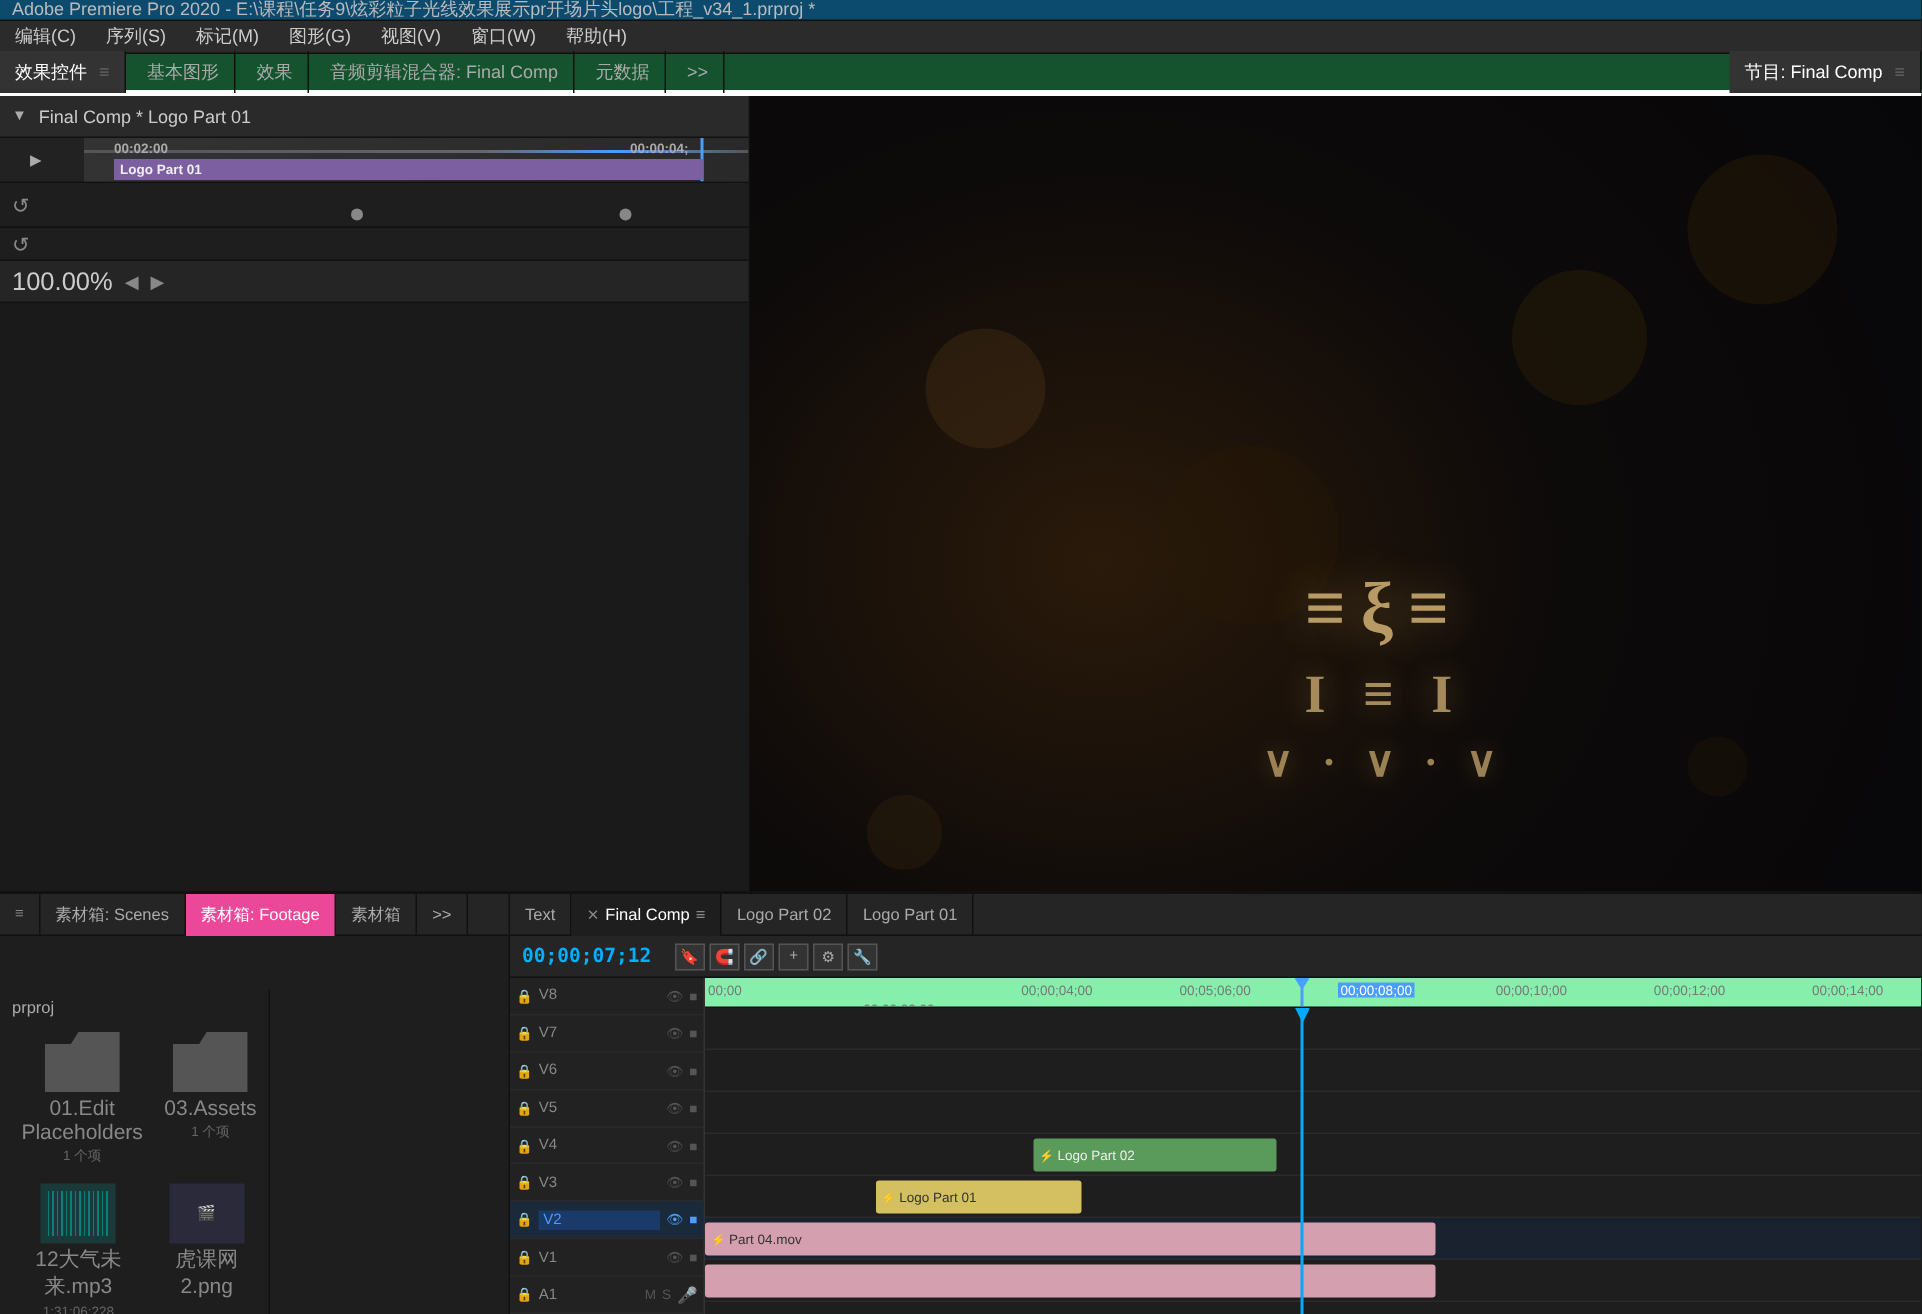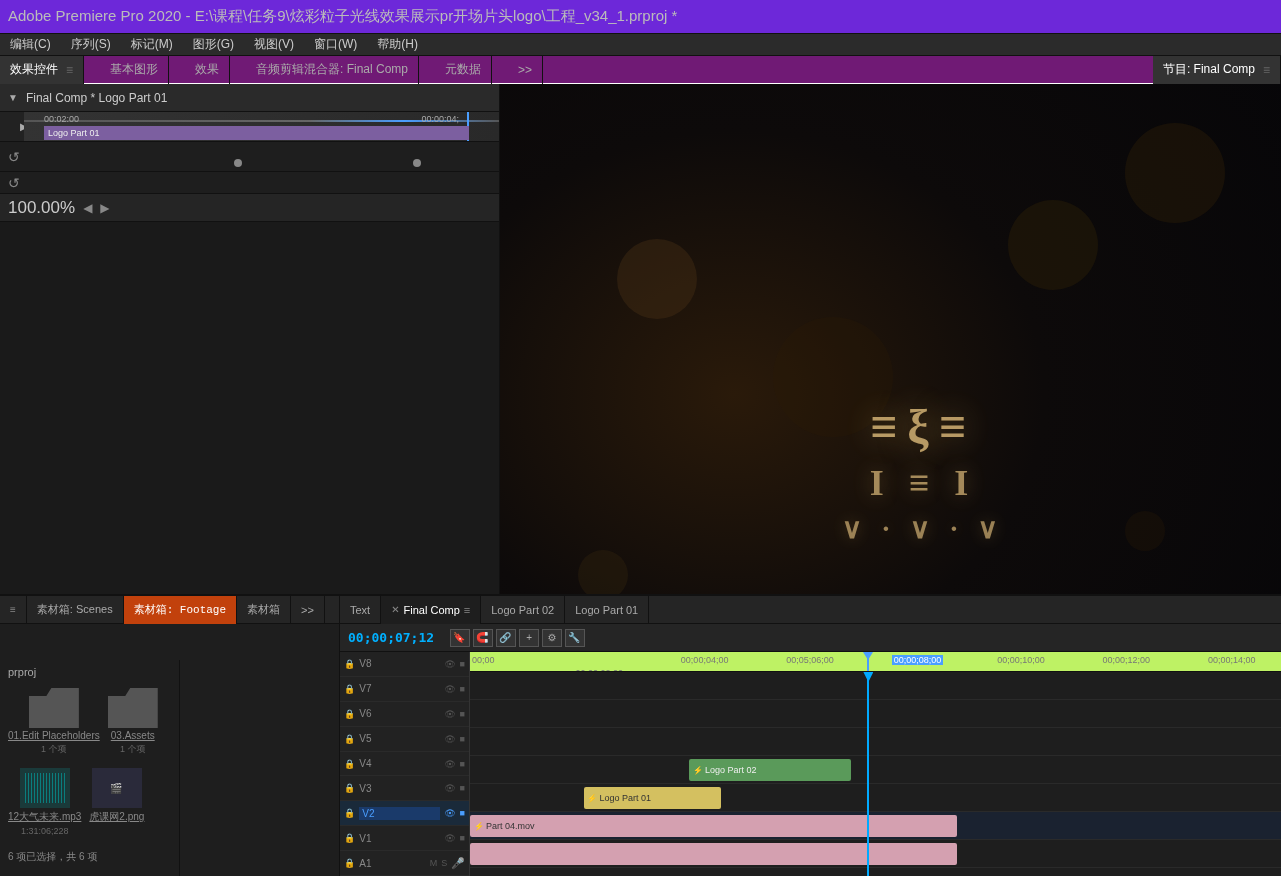--- a/index.html
+++ b/index.html
@@ -8,26 +8,26 @@
       height: 876px;
       background: #1a1a1a;
       font-family: 'Microsoft YaHei', Arial, sans-serif;
       font-size: 12px;
       color: #ccc;
       overflow: hidden;
     }
 
     
     #title-bar {
-      background: #6d28d9;
-      height: 34px;
+      background: #0c4a6e;
+      height: 14px;
       display: flex;
       align-items: center;
       padding: 0 8px;
-      font-size: 15px;
+      font-size: 12px;
       color: #bbb;
       border-bottom: 1px solid #111;
     }
 
     
     #menu-bar {
       background: #2b2b2b;
       height: 22px;
       display: flex;
       align-items: center;
@@ -37,26 +37,26 @@
       color: #ccc;
       border-bottom: 1px solid #111;
     }
     .menu-item {
       cursor: pointer;
       padding: 2px 4px;
     }
 
     
     #panel-tabs-row {
-      background: #701a75;
-      height: 28px;
-      display: flex;
-      align-items: center;
-      border-bottom: 1px solid #ffffff;
-      gap: 16px;
+      background: #14532d;
+      height: 28px;
+      display: flex;
+      align-items: center;
+      border-bottom: 4px solid #ffffff;
+      gap: 4px;
     }
 
     .panel-tab {
       height: 28px;
       padding: 0 10px;
       display: flex;
       align-items: center;
       gap: 4px;
       font-size: 12px;
       color: #aaa;
@@ -270,23 +270,22 @@
       padding: 0 10px;
       height: 28px;
       display: flex;
       align-items: center;
       font-size: 11px;
       color: #aaa;
       cursor: pointer;
       border-right: 1px solid #111;
     }
     .proj-tab.active {
-      background: #c2410c;
+      background: #ec4899;
       color: #fff;
-      font-family: Liberation Mono, monospace;
     }
 
     #project-content {
       flex: 1;
       display: flex;
     }
 
     #project-left {
       width: 180px;
       border-right: 1px solid #111;
@@ -304,24 +303,23 @@
     }
 
     .asset-item {
       display: flex;
       flex-direction: column;
       align-items: center;
       gap: 2px;
     }
 
     .asset-label {
-      font-size: 10px;
+      font-size: 14px;
       color: #888;
       text-align: center;
-      text-decoration: underline;
     }
     .asset-count {
       font-size: 9px;
       color: #666;
     }
 
     #project-right {
       flex: 1;
       padding: 4px;
       display: flex;
@@ -419,21 +417,21 @@
     .lock-icon { color: #555; font-size: 9px; }
 
     #timeline-tracks {
       flex: 1;
       position: relative;
       overflow: hidden;
     }
 
     #timeline-ruler-bottom {
       height: 20px;
-      background: #bef264;
+      background: #86efac;
       border-bottom: 1px solid #111;
       position: relative;
       overflow: hidden;
     }
 
     #tracks-content {
       position: relative;
       height: calc(100% - 20px);
     }
 
@@ -555,21 +553,21 @@
 
   <div id="left-panel">
 
     <div id="comp-header">
       <span class="comp-expand-icon">▼</span>
       <span class="comp-name">Final Comp * Logo Part 01</span>
     </div>
 
     <div id="left-timeline-ruler">
       <span class="ruler-time" style="left: 20px;">▶</span>
-      <div style="position:absolute; left:24px; top:0; right:0; height:100%; background: linear-gradient(90deg, #333 0%, #292929 100%); overflow:hidden;">
+      <div style="position:absolute; left:56px; top:0; right:0; height:100%; background: linear-gradient(90deg, #333 0%, #292929 100%); overflow:hidden;font-weight:bold;">
         <div style="position:absolute; left:0; top:8px; right:0; height:2px; background: linear-gradient(90deg, #555, #666 60%, #4a9eff 80%, #555);">
         </div>
         <span style="position:absolute; left:20px; top:2px; font-size:9px; color:#aaa;">00:02:00</span>
         <span style="position:absolute; right:40px; top:2px; font-size:9px; color:#aaa;">00:00:04;</span>
 
         <div style="position:absolute; right:30px; top:0; width:2px; height:100%; background:#4a9eff;"></div>
 
         <div style="position:absolute; left:20px; top:14px; right:30px; height:14px; background:#7c5fa0; display:flex; align-items:center; padding:0 4px;">
           <span style="font-size:9px; color:#eee;">Logo Part 01</span>
         </div>

